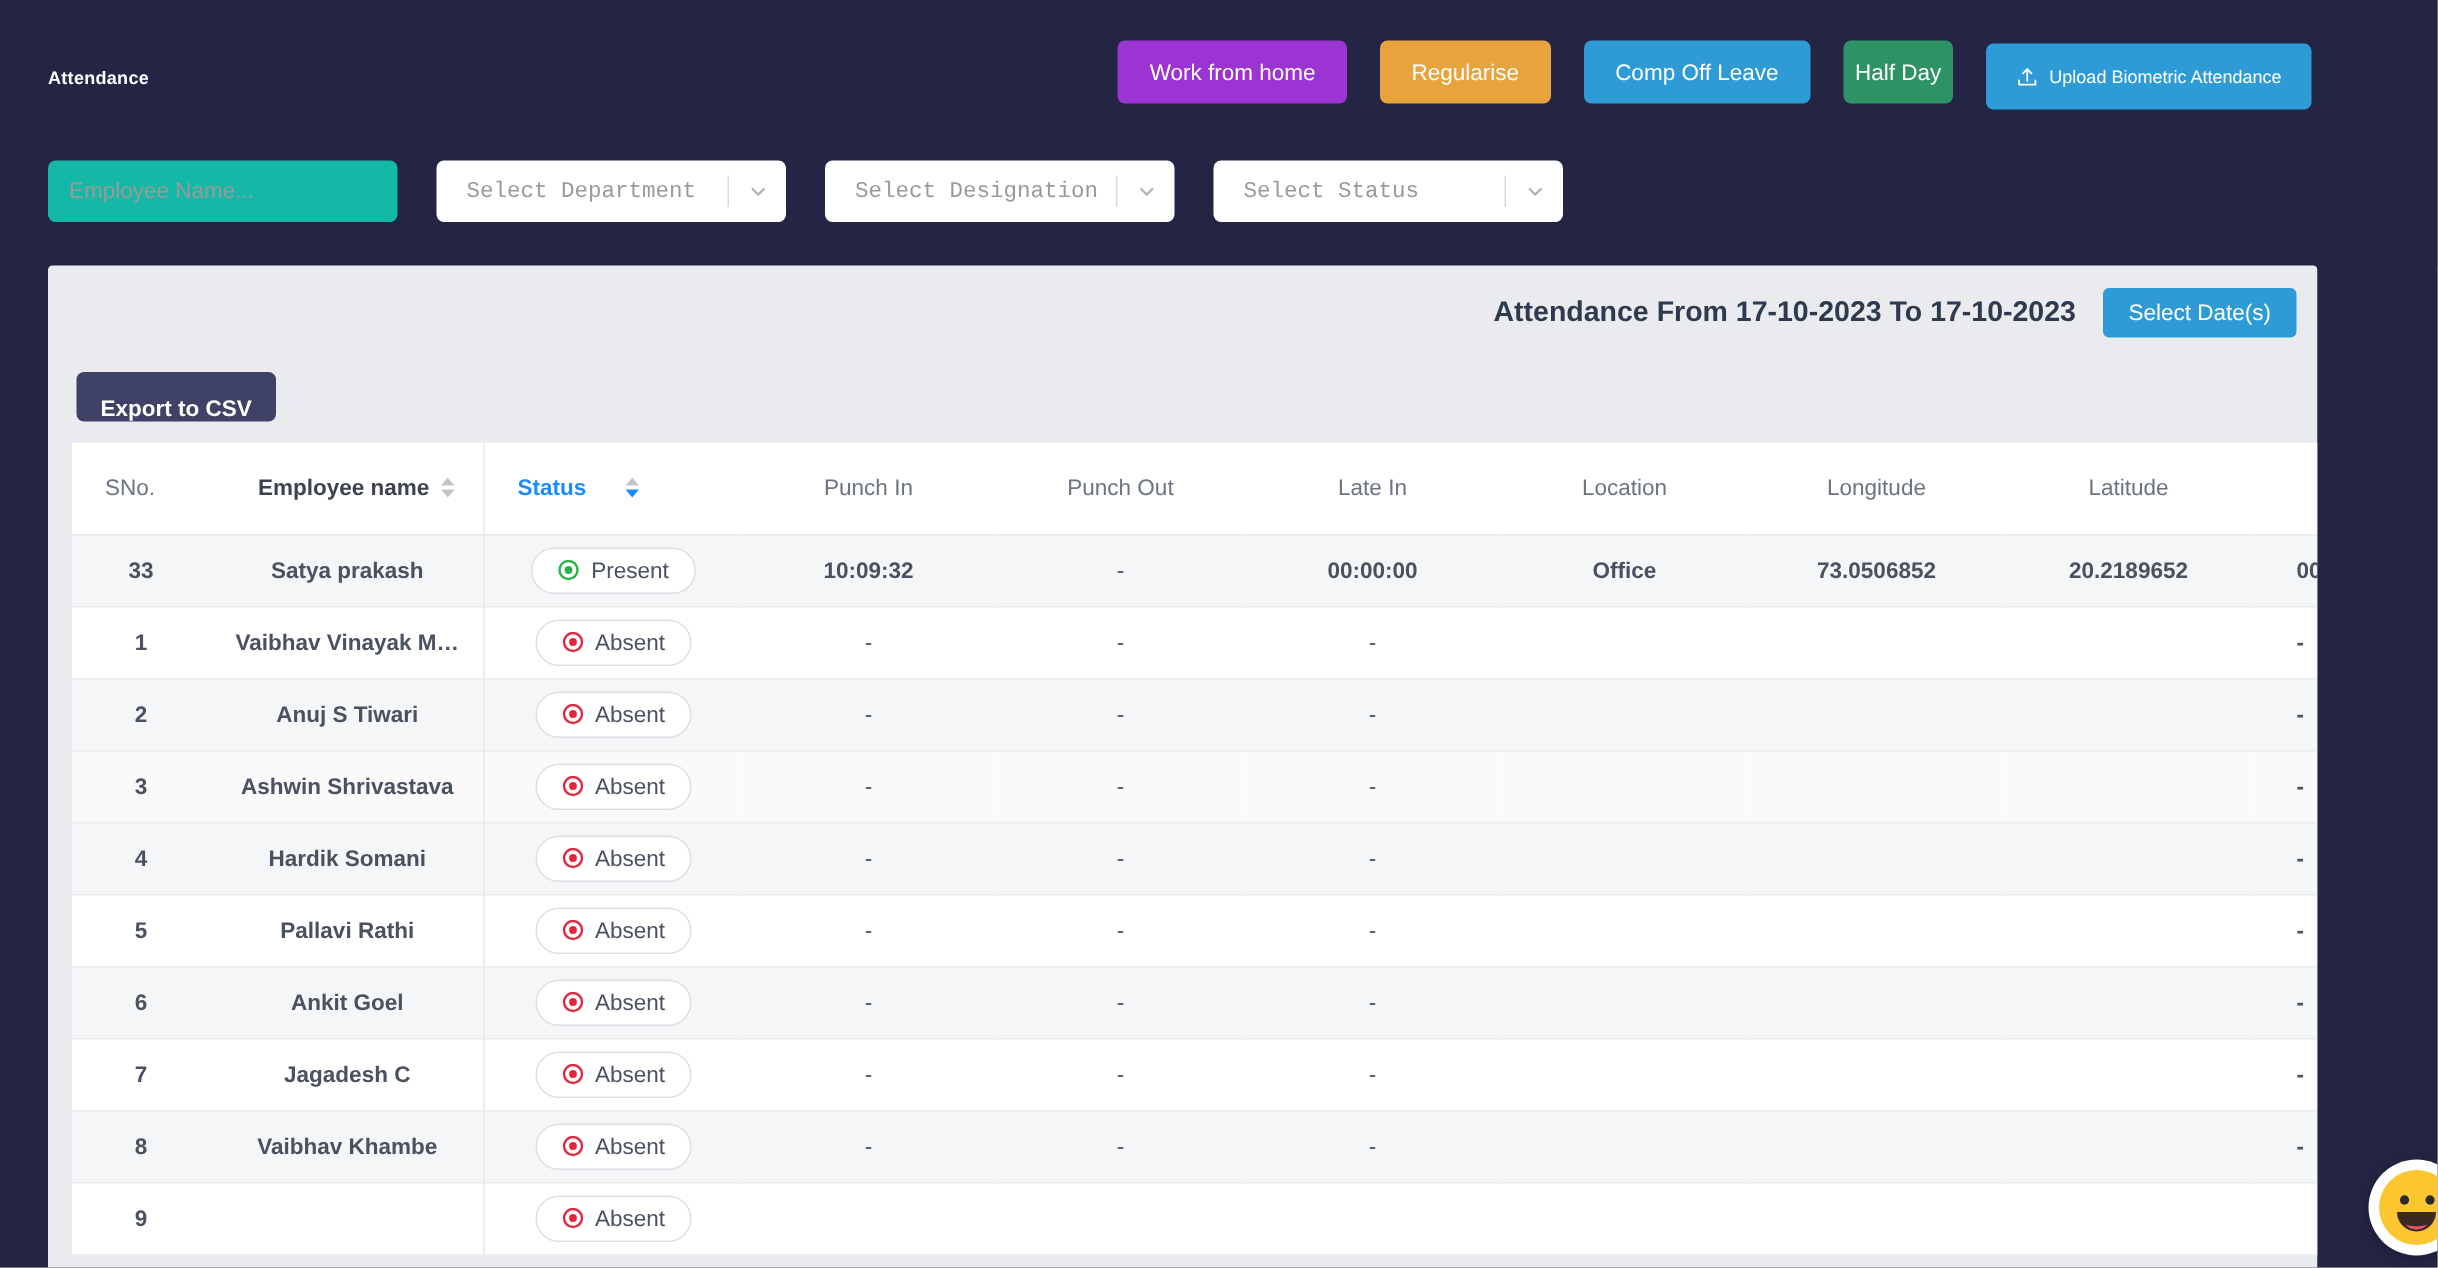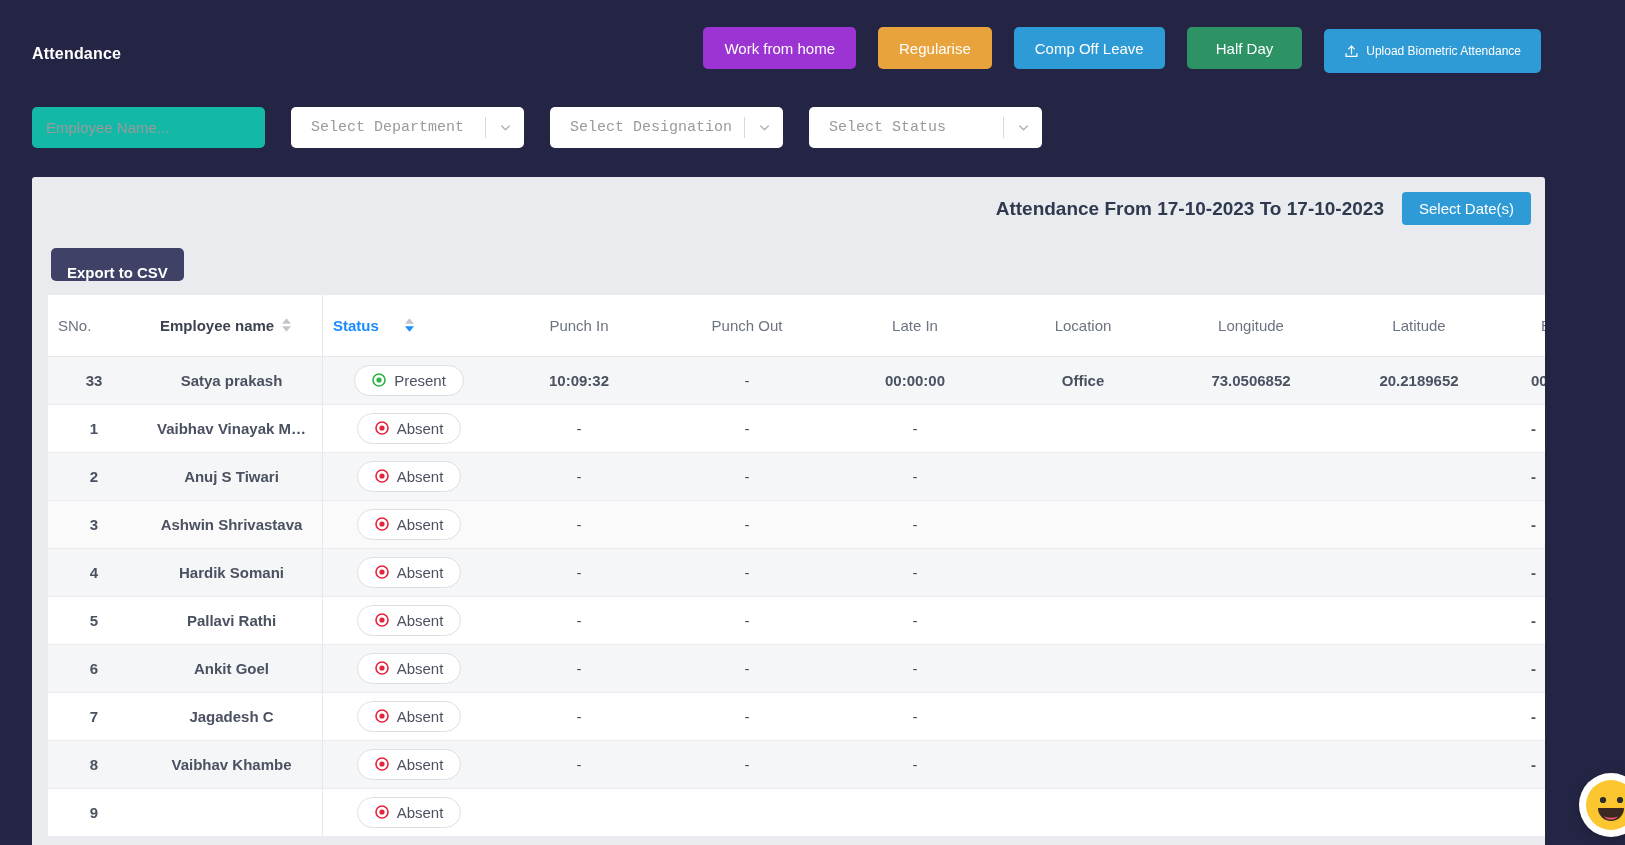--- a/index.html
+++ b/index.html
@@ -18,21 +18,21 @@
     position: absolute;
     left: 0; top: 0;
     width: 1625px;
     height: 177px;
     background: #242444;
   }
 
   #page-title {
     position: absolute;
     left: 32px; top: 45px;
-    font-size: 16px;
+    font-size: 12px;
     font-weight: bold;
     color: #ffffff;
     letter-spacing: 0.2px;
   }
 
   #action-buttons {
     position: absolute;
     right: 84px; top: 27px;
     display: flex;
     align-items: flex-start;
@@ -50,21 +50,21 @@
     display: flex;
     align-items: center;
     justify-content: center;
     gap: 7px;
     line-height: 1;
   }
 
   .btn-wfh        { background: #9b34d2; height: 42px; padding: 0 21px; }
   .btn-regularise { background: #e8a33d; height: 42px; padding: 0 21px; justify-content: flex-end; }
   .btn-compoff    { background: #2e9bd6; height: 42px; padding: 0 21px; }
-  .btn-halfday    { background: #2d9364; height: 42px; padding: 0 29px; }
+  .btn-halfday    { background: #2d9364; height: 42px; padding: 0 8px; }
   .btn-upload     { background: #2e9bd6; height: 44px; padding: 0 20px; font-size: 12px; margin-top: 2px; }
 
   .upload-icon { display: inline-block; width: 15px; height: 15px; flex: none; }
   .upload-icon svg { display: block; width: 15px; height: 15px; }
 
   
   #filter-bar {
     position: absolute;
     left: 32px; top: 107px;
     display: flex;
@@ -199,21 +199,21 @@
 
   #attendance-table thead th {
     background: #ffffff;
     height: 61px;
     font-size: 15px;
     font-weight: normal;
     color: #6c7480;
     text-align: center;
     vertical-align: middle;
     border-bottom: 1px solid #e6e8ec;
-    padding: 0 10px;
+    padding: 0 22px;
     position: relative;
     white-space: nowrap;
     cursor: pointer;
   }
 
   .th-inner {
     display: flex;
     align-items: center;
     justify-content: center;
     gap: 8px;

